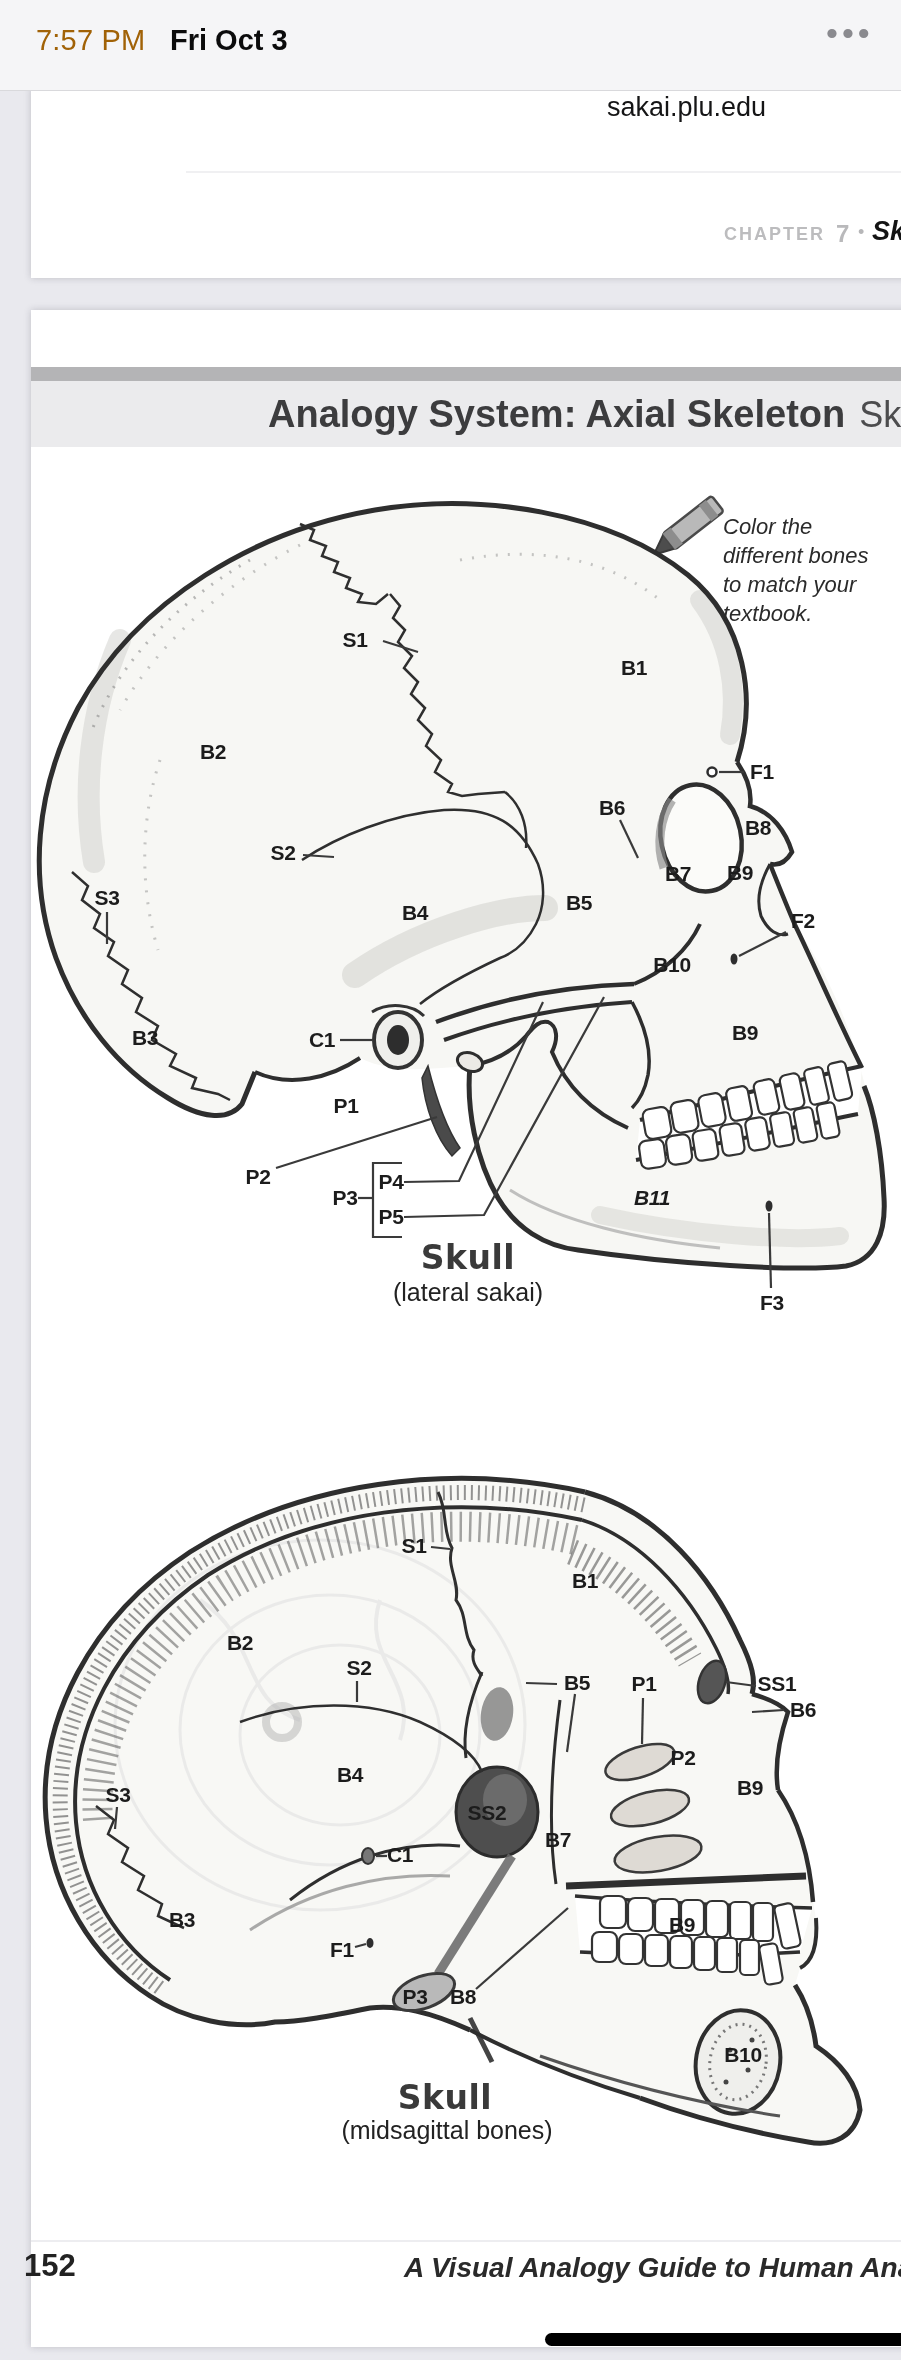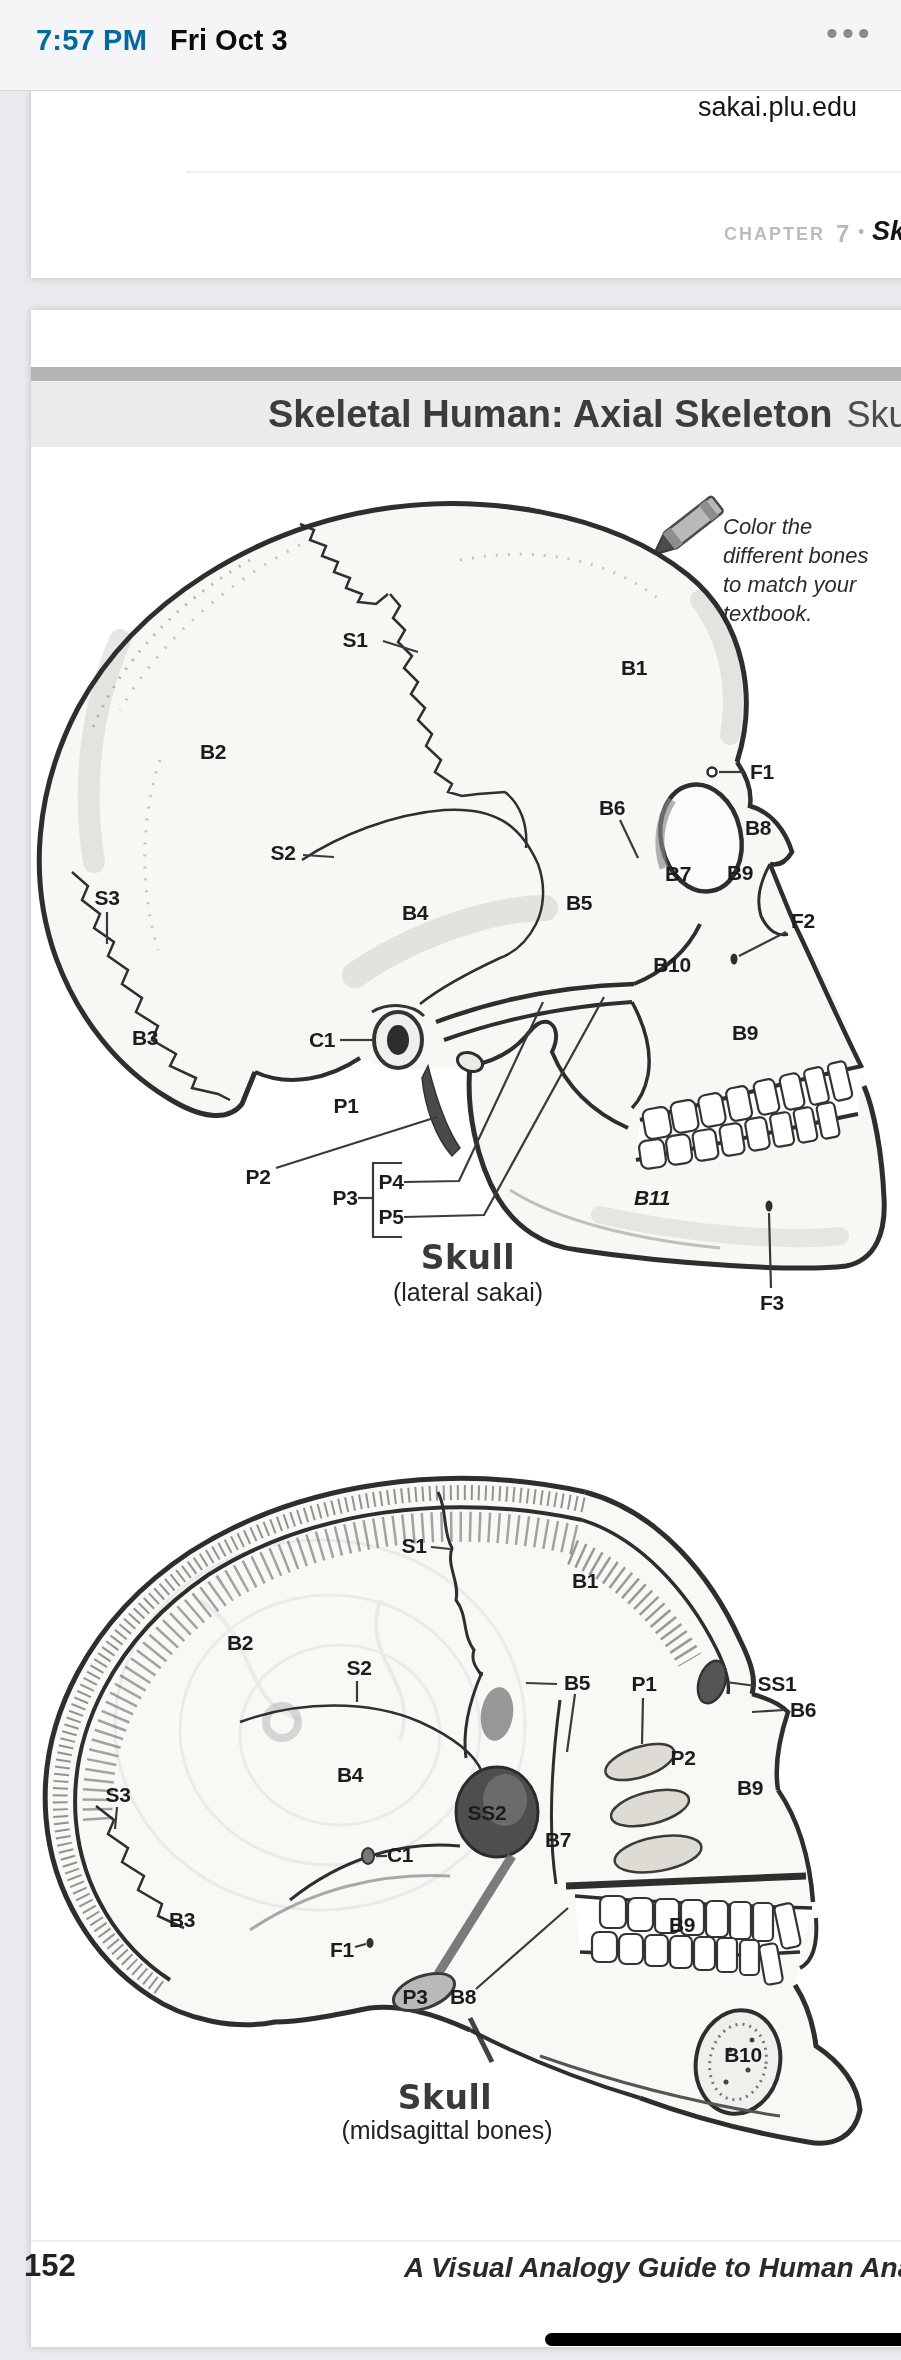--- a/index.html
+++ b/index.html
@@ -1,24 +1,24 @@
 <!DOCTYPE html>
 <html><head>
 <meta charset="utf-8">
 <style>
   html,body{margin:0;padding:0;background:#e9e9ee;}
   #screen{position:relative;width:901px;height:2360px;overflow:hidden;background:#e9e9ee;
           font-family:"Liberation Sans",sans-serif;}
   .abs{position:absolute;}
   
   #status-bar{left:0;top:0;width:901px;height:90px;background:#f5f5f7;border-bottom:1px solid #d9d9dc;z-index:50;}
-  #status-time{left:36px;top:24px;font-size:29px;font-weight:700;color:#0369a1;letter-spacing:.2px;}
+  #status-time{left:36px;top:24px;font-size:29px;font-weight:400;color:#a16207;letter-spacing:.2px;}
   #status-date{left:170px;top:24px;font-size:29px;font-weight:700;color:#0b0b0c;}
   #status-menu{left:826px;top:14px;font-size:34px;color:#8a8a8f;letter-spacing:4px;}
-  #site-url{left:607px;top:92px;width:250px;text-align:right;font-size:27px;color:#151516;z-index:51;}
+  #site-url{left:607px;top:92px;width:250px;font-size:27px;color:#151516;z-index:51;}
   
   .page{background:#ffffff;box-shadow:0 0 7px rgba(40,40,60,.22);}
   #page-one{left:31px;top:88px;width:890px;height:190px;z-index:1;}
   #page-two{left:31px;top:310px;width:890px;height:2037px;z-index:1;}
   #faint-rule{left:186px;top:171px;width:715px;height:2px;background:#f0f0f2;z-index:2;}
   
   #chapter-line{left:0;top:186px;width:901px;height:30px;z-index:2;margin-top:34px;}
   #chapter-word{position:absolute;left:724px;top:4px;font-size:18px;font-weight:700;letter-spacing:2px;color:#bcbcbe;}
   #chapter-num{position:absolute;left:836px;top:0;font-size:24px;font-weight:700;color:#b9b9bb;}
   #chapter-dot{position:absolute;left:858px;top:2px;font-size:18px;color:#b6b6b8;}
@@ -66,21 +66,21 @@
   <div class="abs" id="chapter-line">
     <span id="chapter-word">CHAPTER</span>
     <span id="chapter-num">7</span>
     <span id="chapter-dot">•</span>
     <span id="chapter-frag">Sk</span>
   </div>
 
   <div class="abs" id="banner-dark"></div>
   <div class="abs" id="banner-band"></div>
   <div class="abs" id="banner-text">
-    <span id="banner-title">Skeletal Human: Axial Skeleton</span><span id="banner-sub">Skull: Latera</span>
+    <span id="banner-title">Analogy System: Axial Skeleton</span><span id="banner-sub">Skull: Latera</span>
   </div>
 
   <div class="abs note-line" style="top:514px">Color the</div>
   <div class="abs note-line" style="top:543px">different bones</div>
   <div class="abs note-line" style="top:572px">to match your</div>
   <div class="abs note-line" style="top:601px">textbook.</div>
 
   <svg class="abs fig-svg" style="top:470px" width="901" height="880" viewBox="0 470 901 880">
     <g transform="translate(694,522) rotate(-38)">
       <polygon points="-32,-9 -52,1 -32,9" fill="#4d4d4d" stroke="#3a3a3a" stroke-width="2"></polygon>

